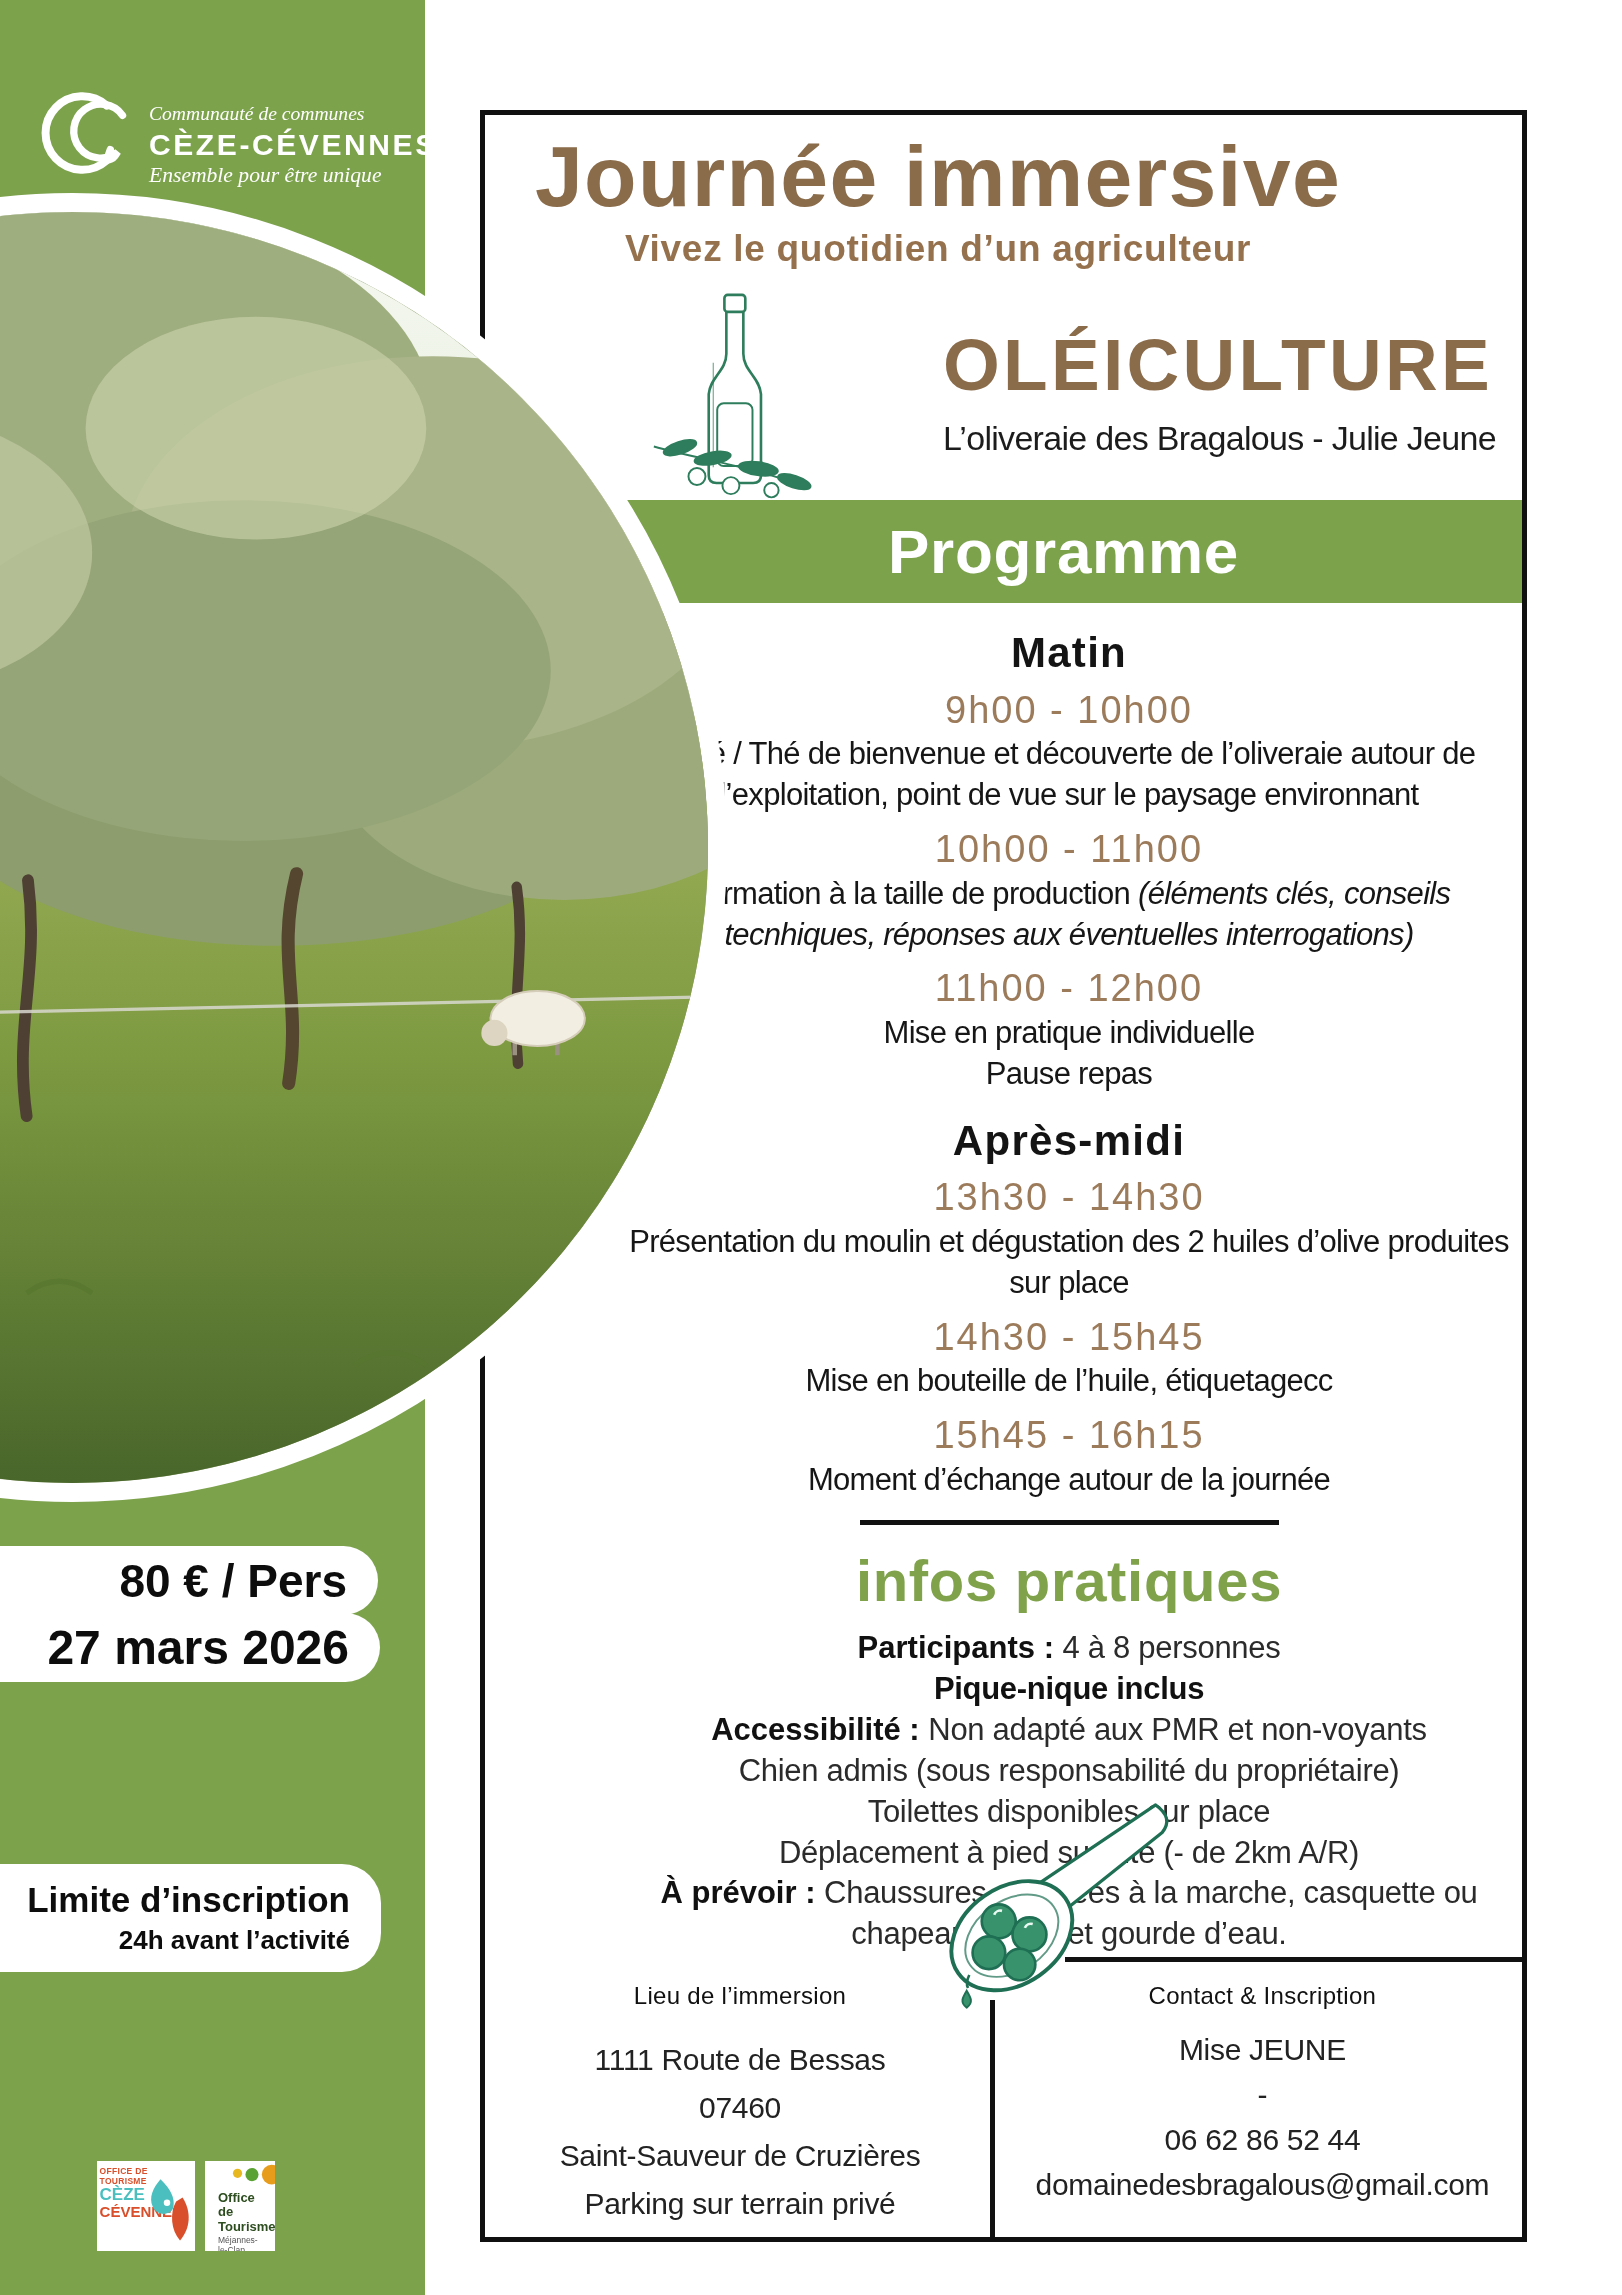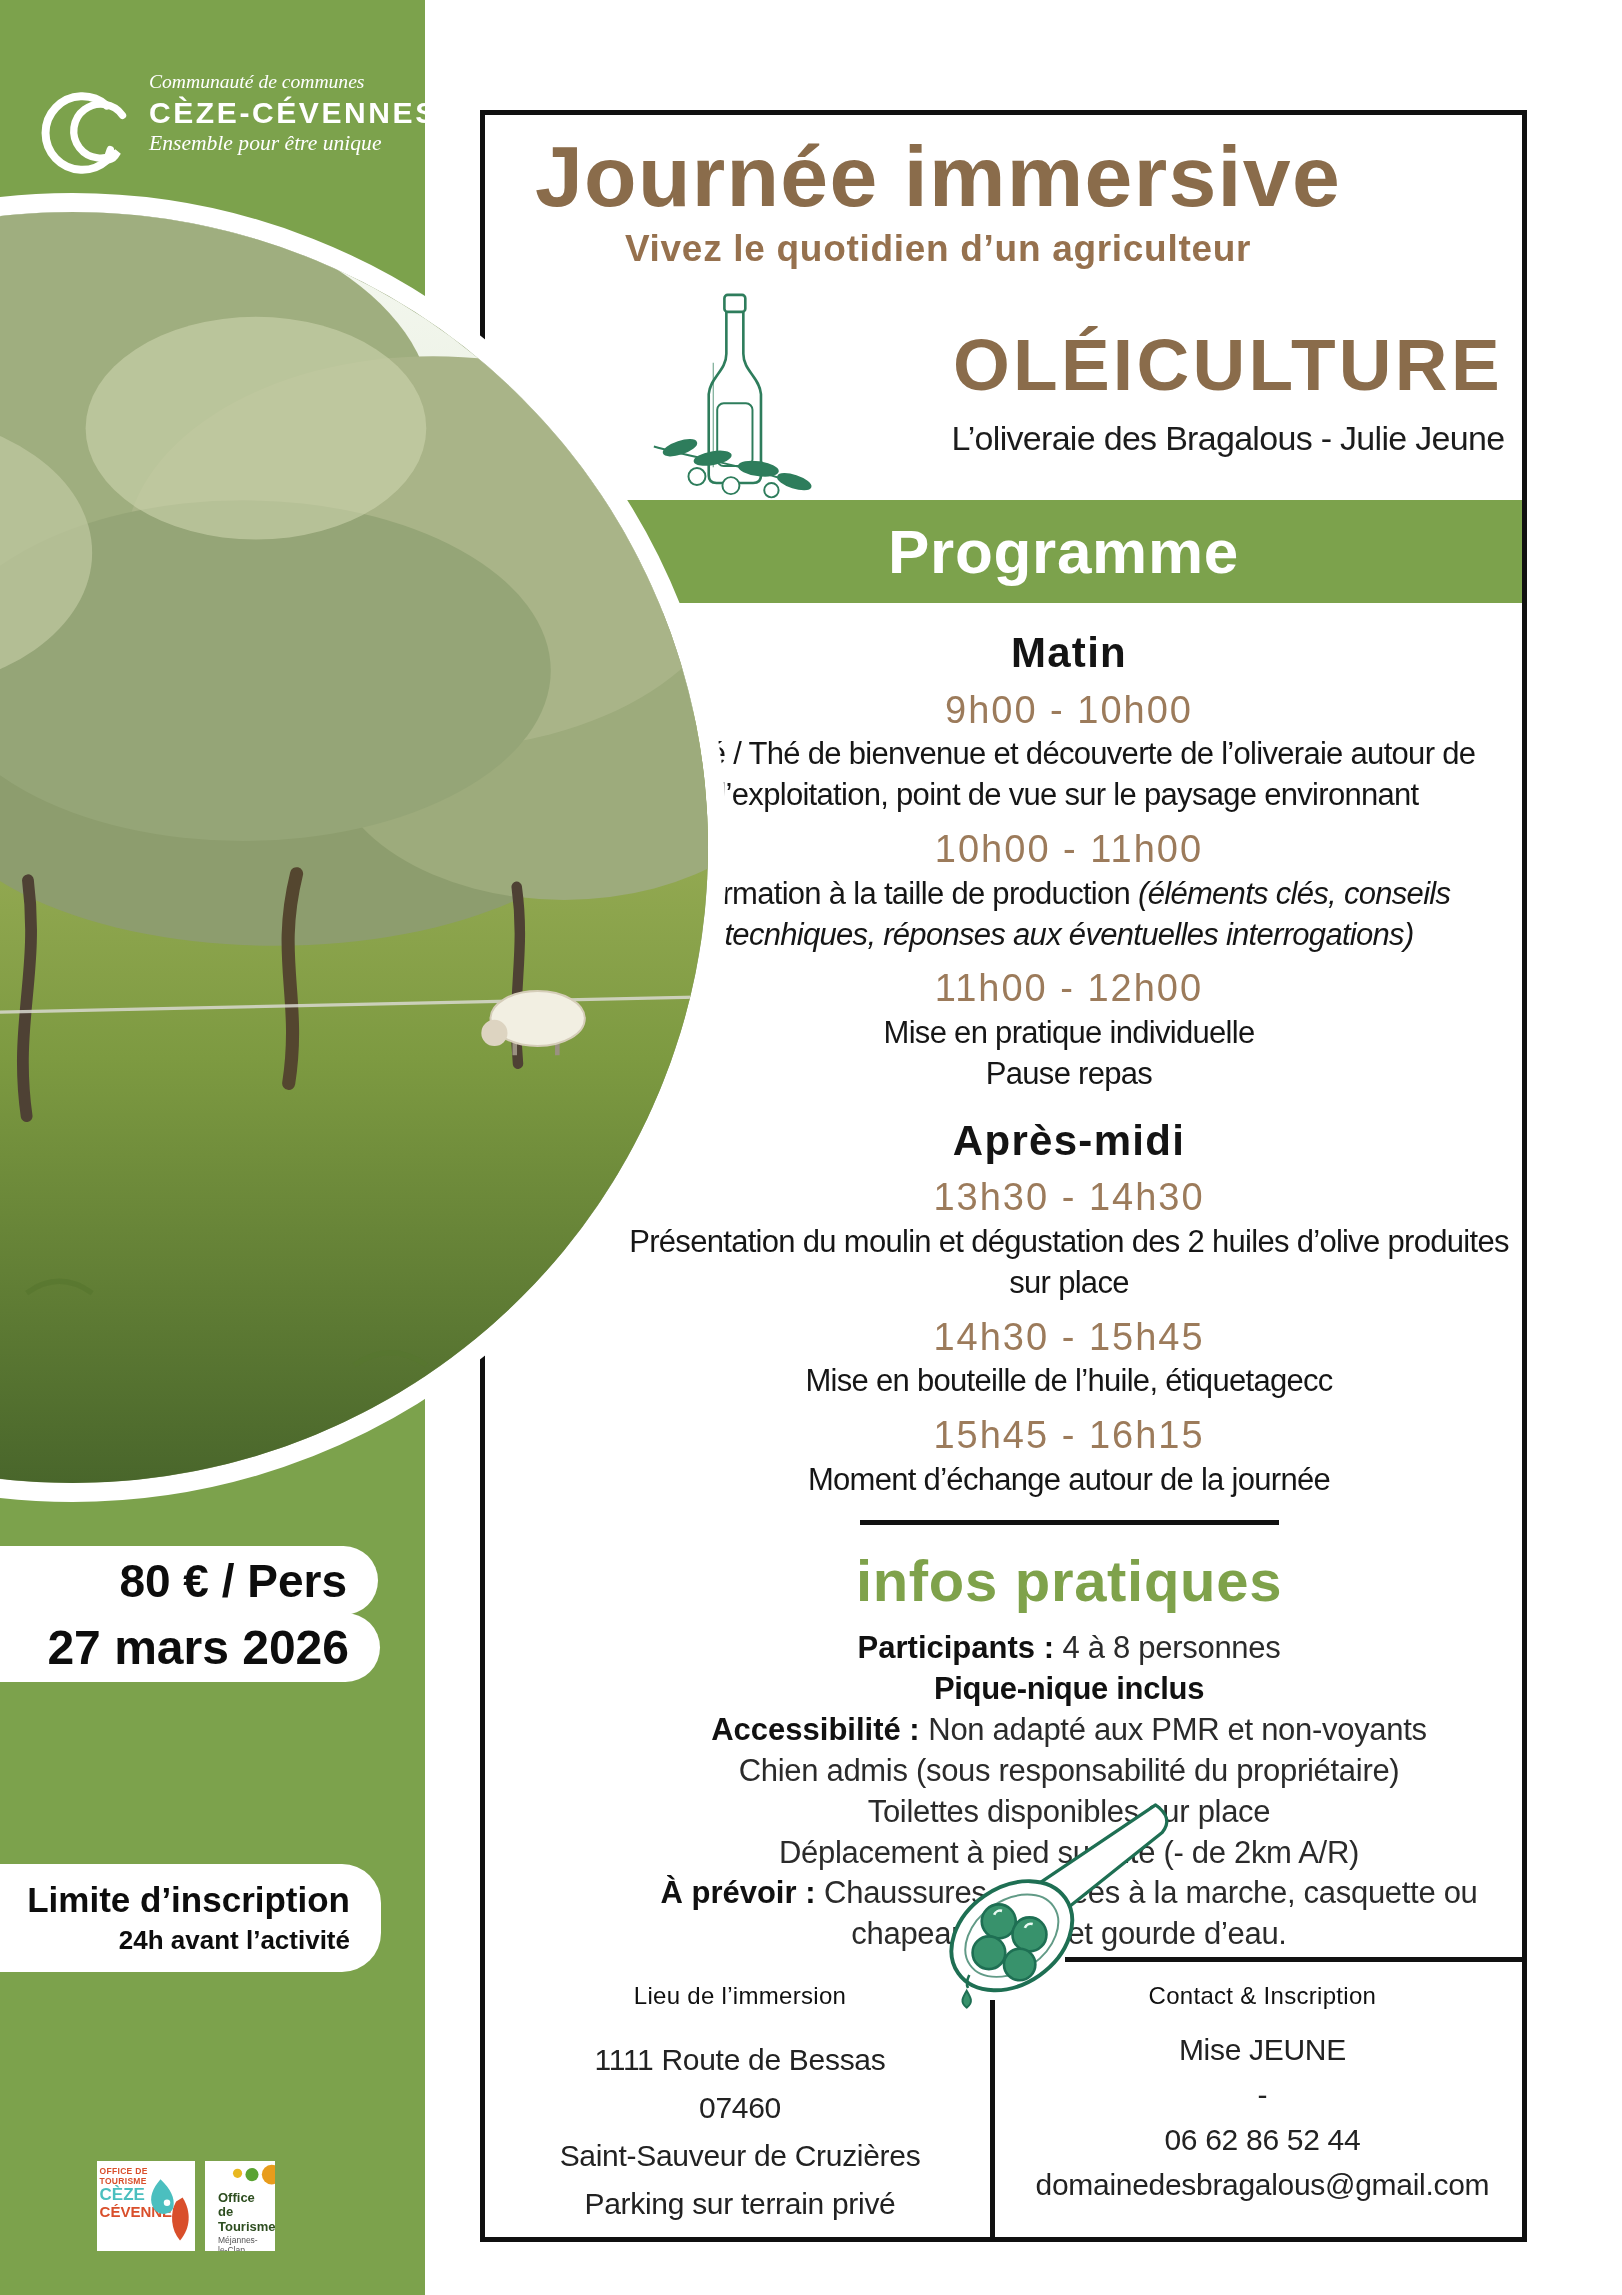--- a/index.html
+++ b/index.html
@@ -3,42 +3,42 @@
 <meta charset="utf-8">
 <style>
   html,body{margin:0;padding:0;background:#ffffff;}
   .page{position:relative;width:1623px;height:2295px;background:#fff;overflow:hidden;
         font-family:"Liberation Sans",sans-serif;}
 
   
   .green-band{position:absolute;left:0;top:0;width:425px;height:2295px;background:#7CA24C;z-index:1;}
 
   
-  .brand{position:absolute;left:38px;top:71px;z-index:6;display:flex;align-items:flex-start;gap:13px;color:#fff;}
+  .brand{position:absolute;left:38px;top:71px;z-index:6;display:flex;align-items:flex-end;gap:13px;color:#fff;}
   .brand svg{display:block;}
   .brand-l1{font-family:"Liberation Serif",serif;font-style:italic;font-size:19.6px;line-height:1.15;}
   .brand-l2{font-size:30px;font-weight:bold;letter-spacing:2.6px;line-height:1.25;}
   .brand-l3{font-family:"Liberation Serif",serif;font-style:italic;font-size:21.6px;line-height:1.2;}
 
   
   .photo{position:absolute;left:-582px;top:193px;width:1309px;height:1309px;border-radius:50%;
          border:19.6px solid #fff;box-sizing:border-box;overflow:hidden;z-index:3;background:#8fa070;}
   .photo svg{display:block;width:100%;height:100%;}
 
   
   .box{position:absolute;left:480px;top:110px;width:1047px;height:2132px;border:5.2px solid #101010;
        box-sizing:border-box;z-index:2;background:#fff;}
 
   .title-wrap{position:absolute;top:14.4px;left:0;width:906px;text-align:center;}
   .main-title{font-size:86px;font-weight:bold;color:#8A6C4B;letter-spacing:1.3px;line-height:1.1;}
   .sub-title{font-size:37px;font-weight:bold;color:#96714E;margin-top:3.9px;letter-spacing:0.7px;}
 
   .oleo{position:absolute;top:175px;left:0;right:0;height:216px;}
   .bottle{position:absolute;left:149px;top:1.3px;}
-  .oleo-text{position:absolute;left:458px;right:9.2px;top:33px;text-align:center;}
+  .oleo-text{position:absolute;left:458px;right:9.2px;top:33px;}
   .oleo-title{font-size:73px;font-weight:bold;color:#8A6C4B;letter-spacing:3.3px;}
   .oleo-sub{font-size:34px;color:#1c1c1c;margin-top:13px;letter-spacing:-0.7px;}
 
   .banner{position:absolute;top:385px;left:0;width:100%;height:103px;background:#7CA24C;
           display:flex;align-items:center;justify-content:center;padding-left:120px;box-sizing:border-box;}
   .banner-text{font-size:62px;font-weight:bold;color:#fff;letter-spacing:0.7px;}
 
   .programme{position:absolute;top:492px;left:131px;width:906px;text-align:center;color:#161616;}
   .sec-title{font-size:42px;font-weight:bold;color:#141414;margin:22px 0 5.2px 0;letter-spacing:1.3px;}
   .time{font-size:38px;color:#9C7B5B;margin:11.8px 0 2.6px 0;letter-spacing:2px;}

